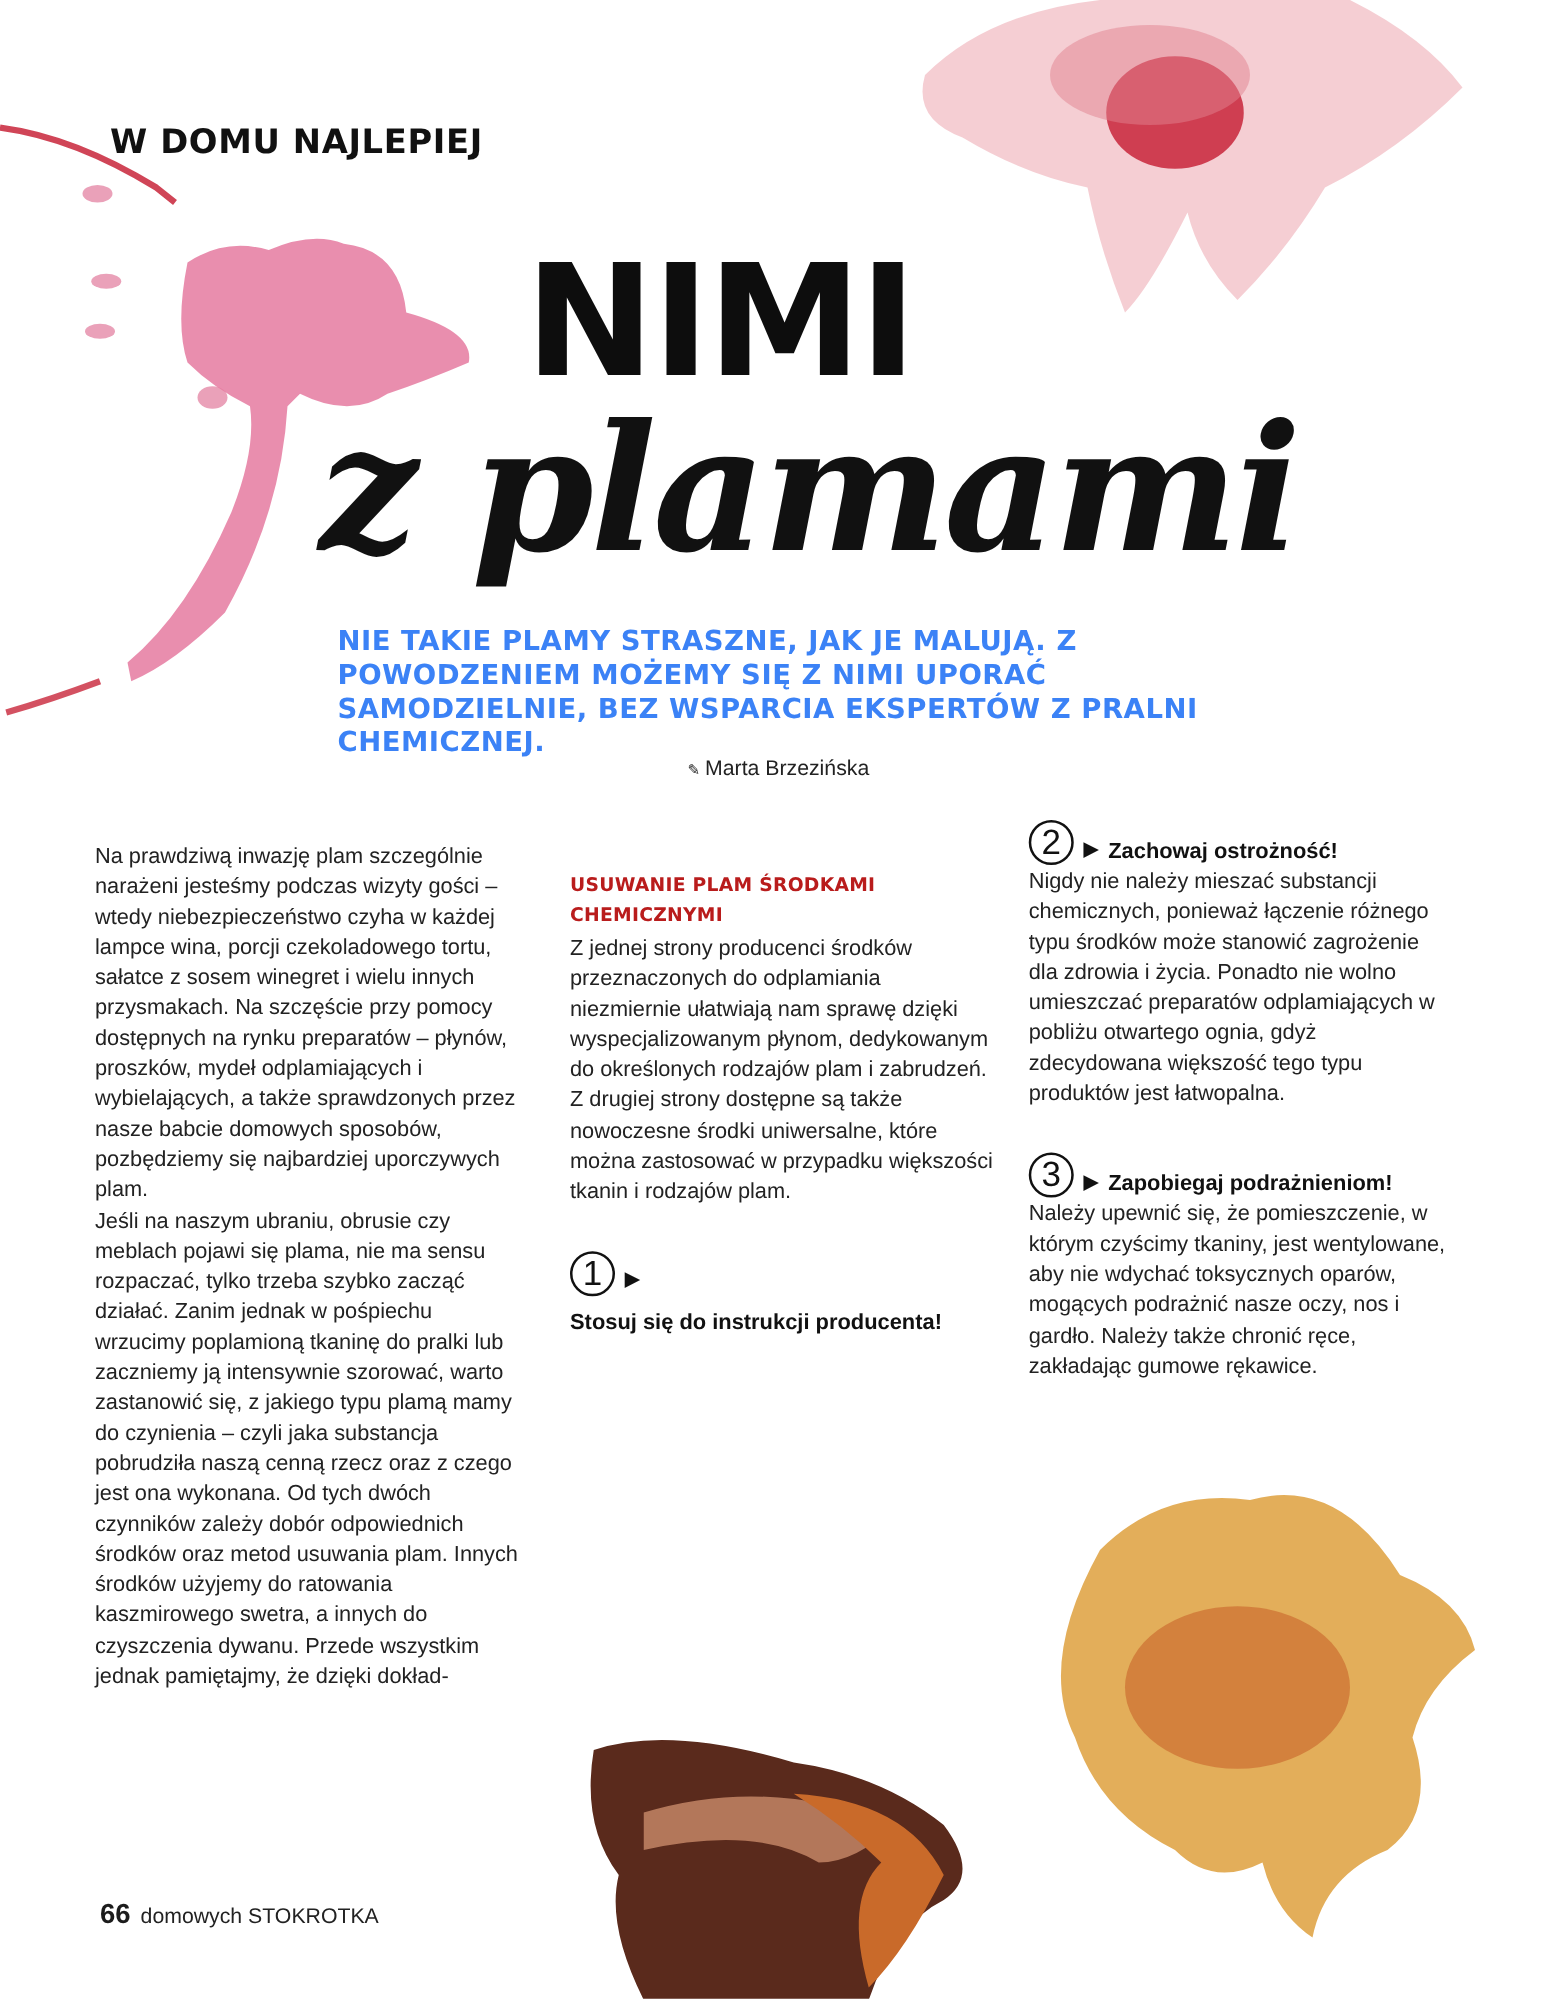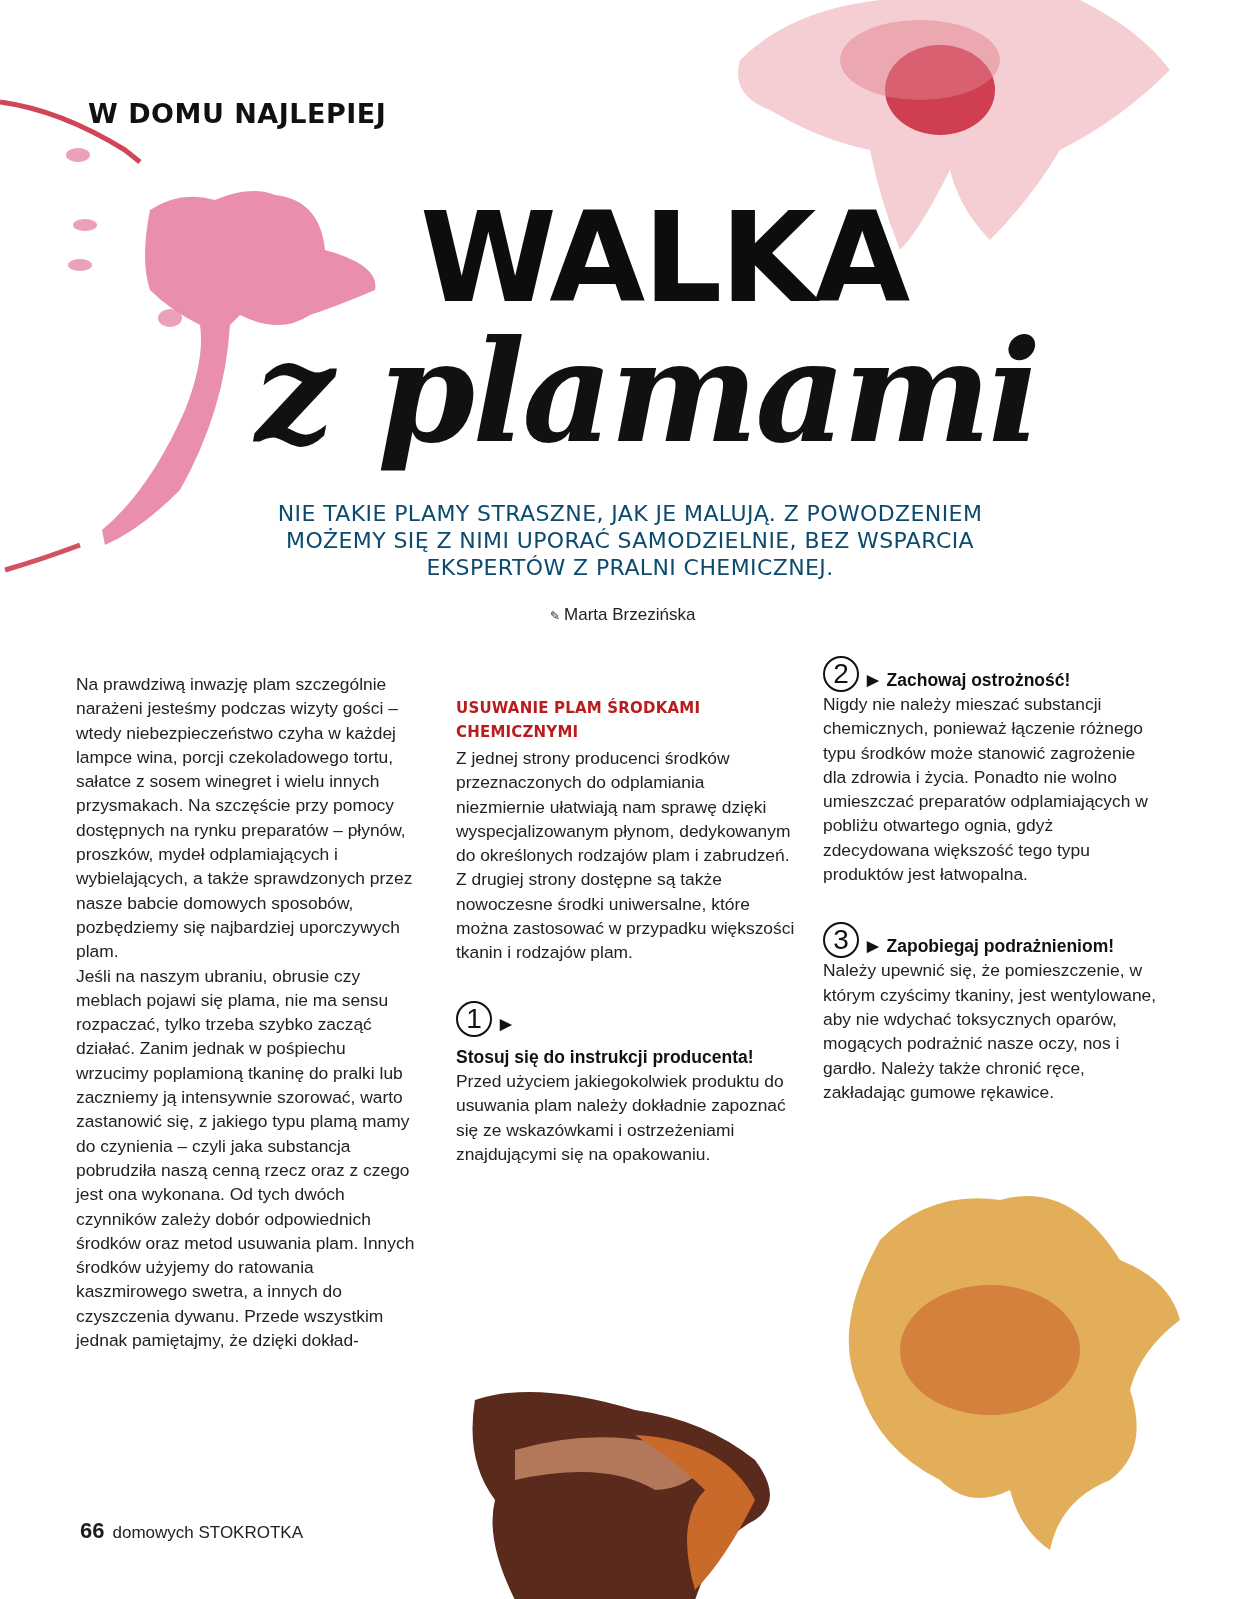--- a/index.html
+++ b/index.html
@@ -1,21 +1,21 @@
 <!DOCTYPE html>
 <html><head>
 <meta charset="utf-8">
 <style>
   html, body { margin: 0; padding: 0; background: #ffffff; }
   body { width: 1251px; height: 1599px; position: relative; overflow: hidden; font-family: "Liberation Sans", sans-serif; color: #1c1c1c; }
   .abs { position: absolute; }
   .section-label { left: 88px; top: 62px; font-size: 27px; font-weight: 700; letter-spacing: 0.5px; color: #111; font-family: "DejaVu Sans", sans-serif; margin-top: 36px; }
   .title-main { left: 420px; top: 196px; font-size: 124px; font-weight: 700; color: #0d0d0d; letter-spacing: -2px; font-family: "DejaVu Sans", sans-serif; line-height: 1; }
   .title-script { left: 255px; top: 322px; font-size: 140px; font-weight: 700; font-style: italic; color: #111; font-family: "DejaVu Serif", serif; line-height: 1; letter-spacing: -3px; }
-  .lead { left: 270px; top: 500px; width: 720px; text-align: center; font-size: 22px; font-weight: 400; line-height: 27px; letter-spacing: 0.4px; font-family: "DejaVu Sans", sans-serif; color: #0c4a6e; }
+  .lead { left: 270px; top: 500px; width: 720px; text-align: left; font-size: 22px; font-weight: 700; line-height: 27px; letter-spacing: 0.4px; font-family: "DejaVu Sans", sans-serif; color: #3b82f6; }
   .author { left: 550px; top: 605px; font-size: 17px; color: #222; }
   .author .pen { font-size: 12px; margin-right: 4px; }
   .col { position: absolute; font-size: 17.4px; line-height: 24.3px; color: #222; }
   .col p { margin: 0; }
   .col1 { left: 76px; top: 672px; width: 340px; }
   .col2 { left: 456px; top: 672px; width: 340px; }
   .col3 { left: 823px; top: 672px; width: 340px; }
   .h2 { color: #b91c1c; font-weight: 700; font-size: 15px; line-height: 24px; margin: 24px 0 2px 0; font-family: "DejaVu Sans", sans-serif; letter-spacing: 0.2px; }
   .tip-head { font-weight: 700; font-size: 17.5px; color: #111; display: flex; align-items: flex-end; gap: 8px; flex-wrap: wrap; }
   .num { display: inline-flex; width: 36px; height: 36px; border: 2px solid #111; border-radius: 50%; align-items: center; justify-content: center; font-size: 28px; font-weight: 400; box-sizing: border-box; line-height: 1; }
@@ -51,21 +51,21 @@
   <path d="M180 95 Q270 100 300 160 Q270 220 240 250 Q220 180 250 150 Q220 120 180 95Z" fill="#c96a2a"></path>
 </svg>
 
 <svg class="deco" style="left:820px;top:1150px" width="380" height="420" viewBox="0 0 380 420">
   <path d="M60 90 Q110 40 180 50 Q250 30 300 110 Q350 130 360 170 Q320 200 310 240 Q330 300 290 330 Q240 350 230 400 Q200 380 190 340 Q150 360 120 330 Q60 300 40 240 Q10 180 60 90Z" fill="#e0a548" opacity="0.9"></path>
   <ellipse cx="170" cy="200" rx="90" ry="65" fill="#c8622a" opacity="0.6"></ellipse>
 </svg>
 
 <div class="abs section-label">W DOMU NAJLEPIEJ</div>
 
-<div class="abs title-main">WALKA</div>
+<div class="abs title-main">NIMI</div>
 <div class="abs title-script">z plamami</div>
 
 <div class="abs lead">NIE TAKIE PLAMY STRASZNE, JAK JE MALUJĄ. Z POWODZENIEM MOŻEMY SIĘ Z NIMI UPORAĆ SAMODZIELNIE, BEZ WSPARCIA EKSPERTÓW Z PRALNI CHEMICZNEJ.</div>
 
 <div class="abs author">
   <span class="pen">✎</span><span>Marta Brzezińska</span>
 </div>
 
 <div class="col col1">
   <p>Na prawdziwą inwazję plam szczególnie narażeni jesteśmy podczas wizyty gości – wtedy niebezpieczeństwo czyha w każdej lampce wina, porcji czekoladowego tortu, sałatce z sosem winegret i wielu innych przysmakach. Na szczęście przy pomocy dostępnych na rynku preparatów – płynów, proszków, mydeł odplamiających i wybielających, a także sprawdzonych przez nasze babcie domowych sposobów, pozbędziemy się najbardziej uporczywych plam.</p>
@@ -75,21 +75,20 @@
 <div class="col col2">
   <div class="h2">USUWANIE PLAM ŚRODKAMI CHEMICZNYMI</div>
   <p>Z jednej strony producenci środków przeznaczonych do odplamiania niezmiernie ułatwiają nam sprawę dzięki wyspecjalizowanym płynom, dedykowanym do określonych rodzajów plam i zabrudzeń. Z drugiej strony dostępne są także nowoczesne środki uniwersalne, które można zastosować w przypadku większości tkanin i rodzajów plam.</p>
   <div class="spacer"></div>
   <div class="tip">
     <div class="tip-head">
       <span class="num">1</span>
       <span class="tri">▶</span>
       <span>Stosuj się  do instrukcji producenta!</span>
     </div>
-    <p>Przed użyciem jakiegokolwiek produktu do usuwania plam należy dokładnie zapoznać się ze wskazówkami i ostrzeżeniami znajdującymi się na opakowaniu.</p>
   </div>
 </div>
 
 <div class="col col3">
   <div class="tip" style="margin-top:-16px">
     <div class="tip-head">
       <span class="num">2</span>
       <span class="tri">▶</span>
       <span>Zachowaj ostrożność!</span>
     </div>

